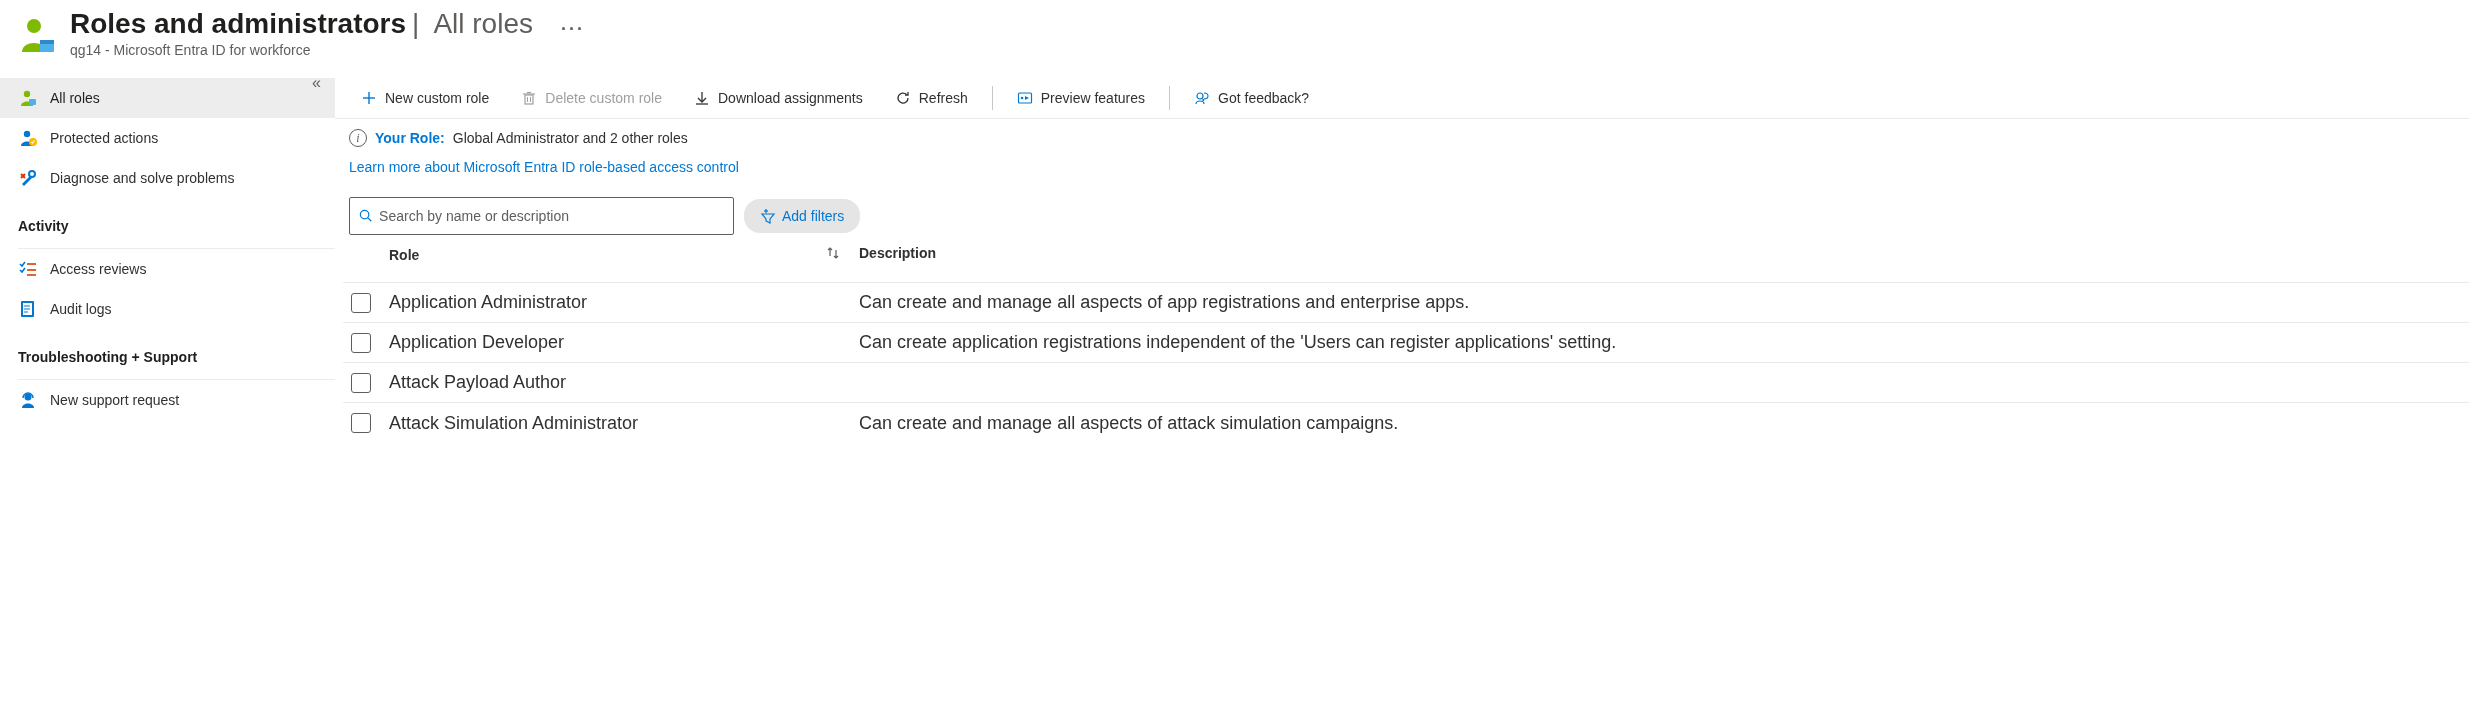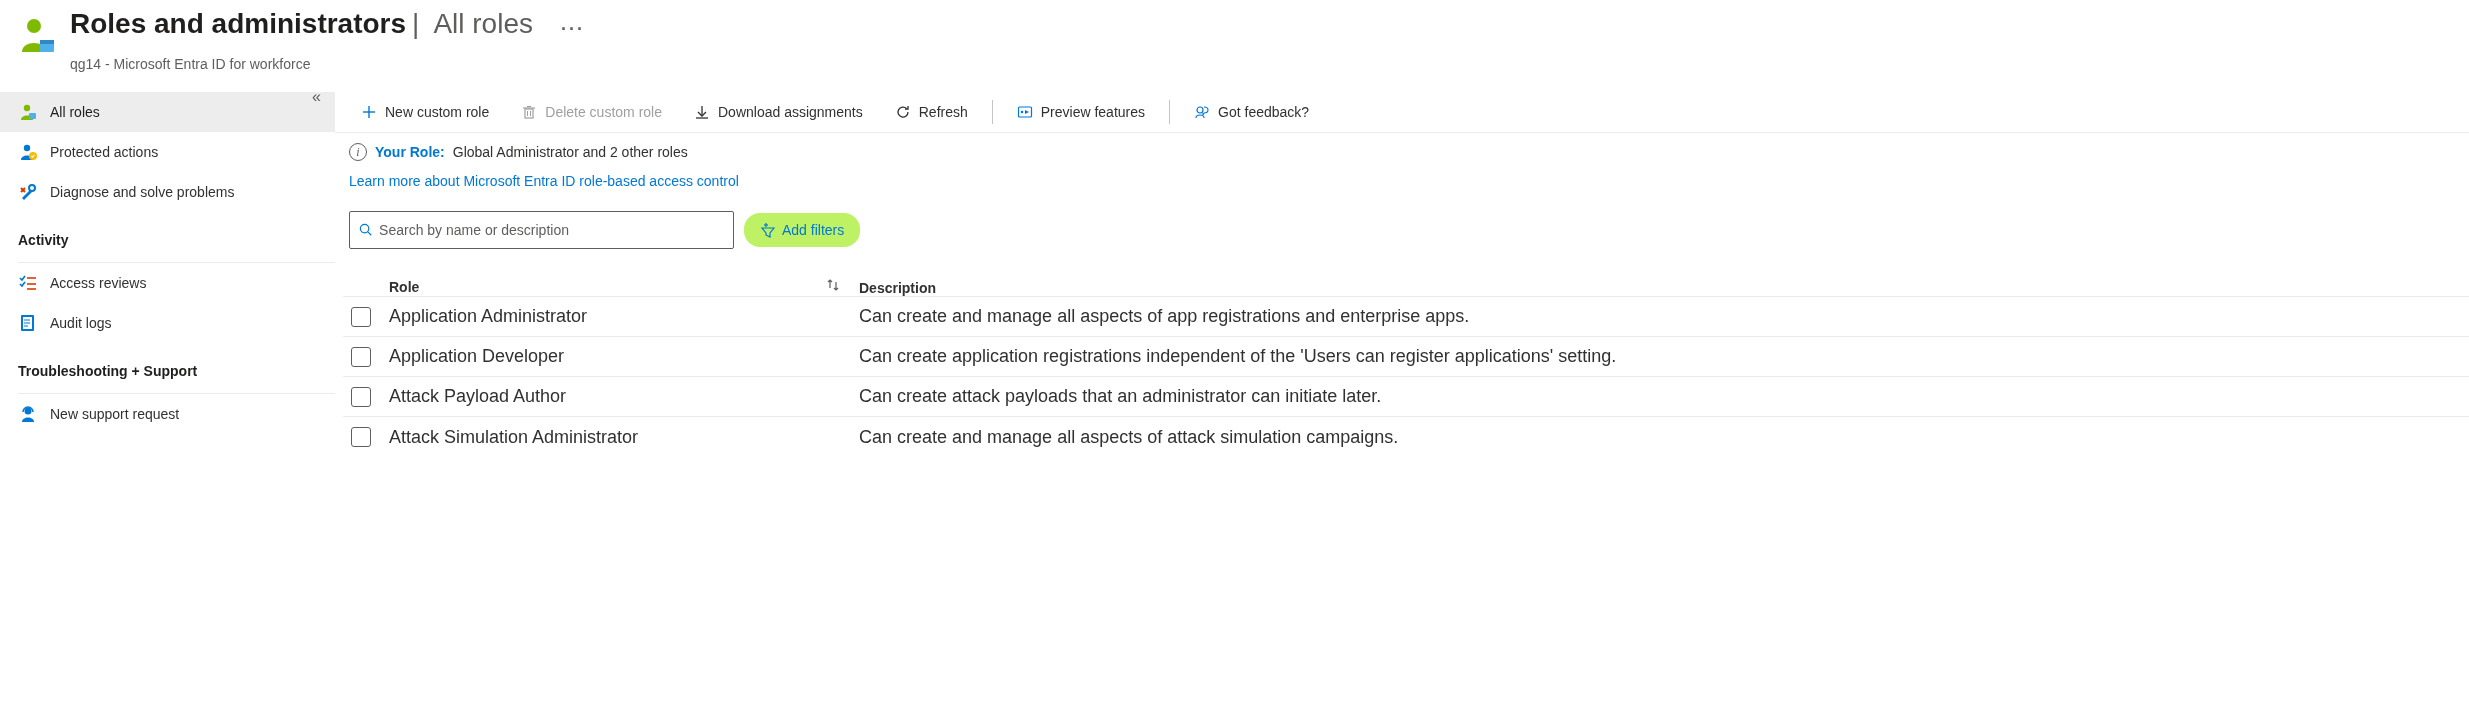--- a/index.html
+++ b/index.html
@@ -40,21 +40,21 @@
     display: inline-block;
     margin-left: 28px;
     color: #605e5c;
     font-size: 18px;
     letter-spacing: 2px;
     vertical-align: middle;
   }
   .tenant {
     font-size: 14px;
     color: #605e5c;
-    margin-top: 16px;
+    margin-top: 2px;
   }
 
   
   .body { display: flex; }
 
   
   .sidebar {
     width: 335px;
     flex-shrink: 0;
     padding-top: 6px;
@@ -159,34 +159,34 @@
   }
   .search-box input {
     border: none; outline: none; font-size: 14px; width: 100%;
     color: #323130;
   }
   .search-box input::placeholder { color: #605e5c; }
   .add-filters {
     display: inline-flex; align-items: center;
     height: 32px;
     padding: 17px 16px;
-    background: #bef264;
+    background: #e5e5e5;
     color: #0078d4;
     border-radius: 16px;
     gap: 6px;
     cursor: pointer;
     font-size: 14px;
   }
 
   .table {
     padding-left: 8px;
   }
   .table-header {
     display: flex;
-    align-items: flex-end;
+    align-items: flex-start;
     border-bottom: 1px solid #edebe9;
     height: 38px;
     font-weight: 600;
     font-size: 14px;
   }
   .col-check { width: 46px; padding-left: 8px; }
   .col-role { width: 470px; }
   .col-desc { flex: 1; }
   .sort-icon { margin-left: auto; margin-right: 18px; color: #605e5c; }
   .col-role-head { display:flex; align-items:center; width:470px; }
@@ -446,21 +446,20 @@
               <div class="chk"></div>
             </div>
           <div class="col-role">Application Developer</div>
           <div class="col-desc">Can create application registrations independent of the 'Users can register applications' setting.</div>
         </div>
         <div class="table-row">
           <div class="col-check">
               <div class="chk"></div>
             </div>
           <div class="col-role">Attack Payload Author</div>
-          <div class="col-desc">Can create attack payloads that an administrator can initiate later.</div>
         </div>
         <div class="table-row" style="border-bottom:none;">
           <div class="col-check">
               <div class="chk"></div>
             </div>
           <div class="col-role">Attack Simulation Administrator</div>
           <div class="col-desc">Can create and manage all aspects of attack simulation campaigns.</div>
         </div>
       </div>
 

